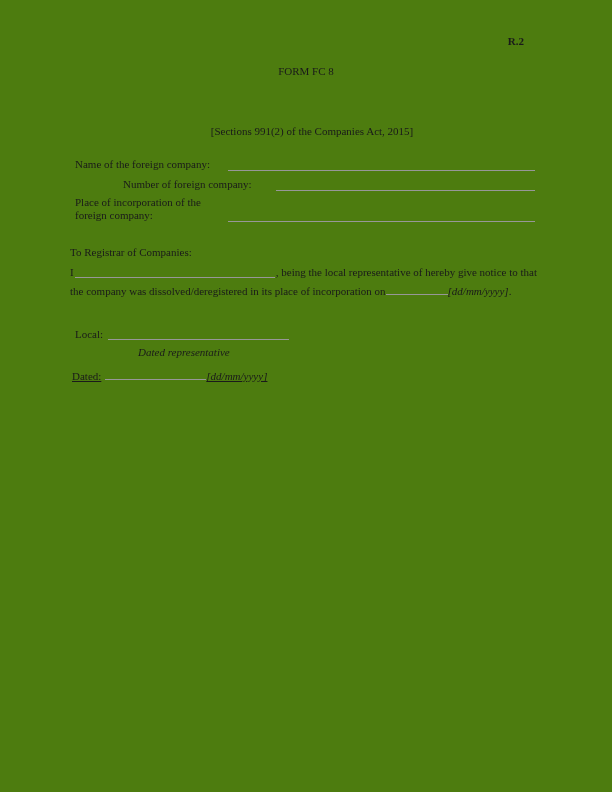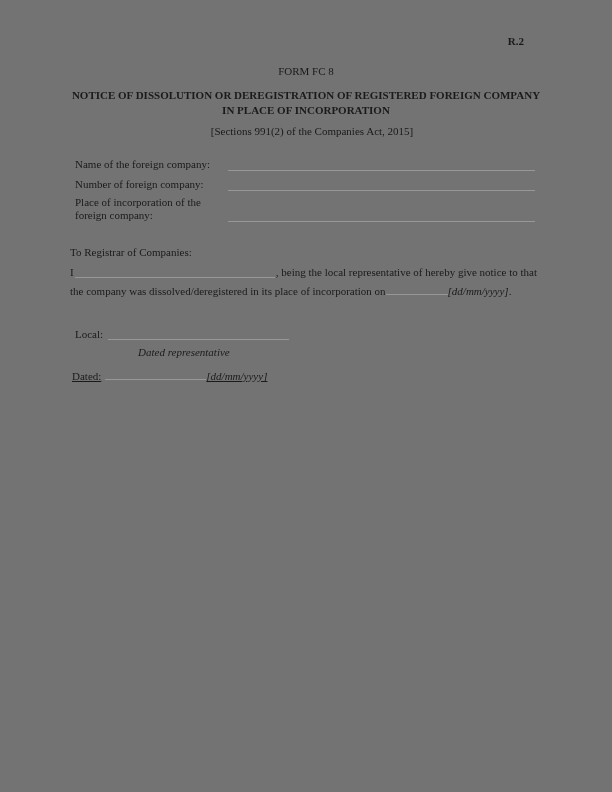--- a/index.html
+++ b/index.html
@@ -1,21 +1,21 @@
 <!DOCTYPE html>
 <html><head>
 <meta charset="utf-8">
 <style>
   * { margin: 0; padding: 0; box-sizing: border-box; }
   html, body { background: #ffffff; }
   .page {
     position: relative;
     width: 612px;
     height: 792px;
-    background: #737373;
+    background: #4d7c0f;
     font-family: "Liberation Serif", "DejaVu Serif", serif;
     font-size: 11px;
     color: #1a1a1a;
     overflow: hidden;
   }
   .italic { font-style: italic; }
 
   .page-ref {
     position: absolute;
     top: 35px;
@@ -68,21 +68,21 @@
     flex: 0 0 153px;
     line-height: 13px;
   }
   .blank {
     border-bottom: 1px solid #979797;
     min-height: 12px;
     display: inline-block;
   }
   .field-row .blank { flex: 1 1 auto; }
   .row-name   { top: 0px;  height: 14px; }
-  .row-number { top: 20px; height: 14px; }
+  .row-number { top: 20px; height: 14px; margin-left: 48px; }
   .row-place  { top: 39px; height: 26px; justify-content: center; }
 
   .addressee {
     position: absolute;
     top: 246px;
     left: 70px;
   }
   .para {
     position: absolute;
     top: 265px;
@@ -136,24 +136,20 @@
 </style>
 </head>
 <body>
 
 <div class="page">
 
   <div class="page-ref">R.2</div>
 
   <div class="form-code">FORM FC 8</div>
 
-  <div class="form-title">
-    <span>NOTICE OF DISSOLUTION OR DEREGISTRATION OF REGISTERED FOREIGN COMPANY</span><br>
-    <span>IN PLACE OF INCORPORATION</span>
-  </div>
 
   <div class="statute">[Sections 991(2) of the Companies Act, 2015]</div>
 
   <div class="fields">
     <div class="field-row row-name">
       <span class="flabel">Name of the foreign company:</span>
       <span class="blank"></span>
     </div>
     <div class="field-row row-number">
       <span class="flabel">Number of foreign company:</span>

